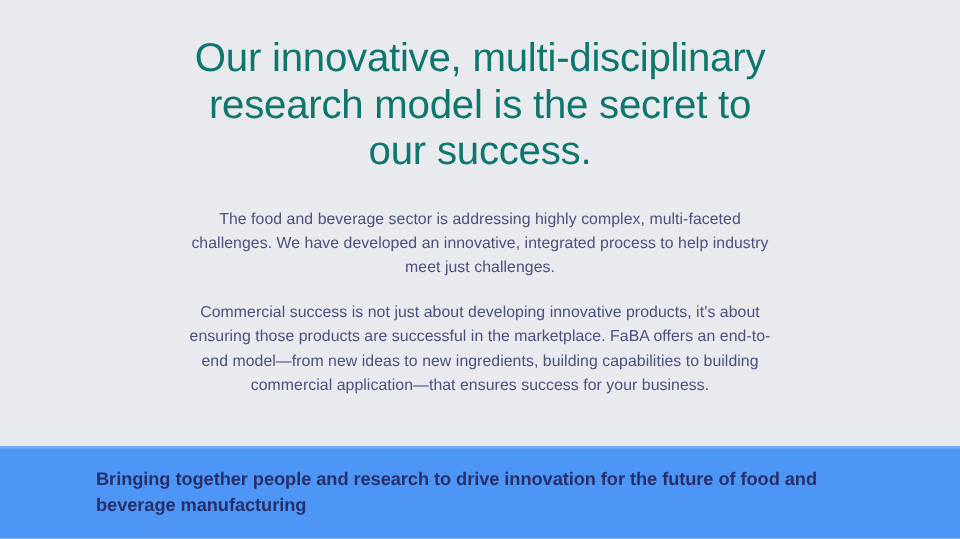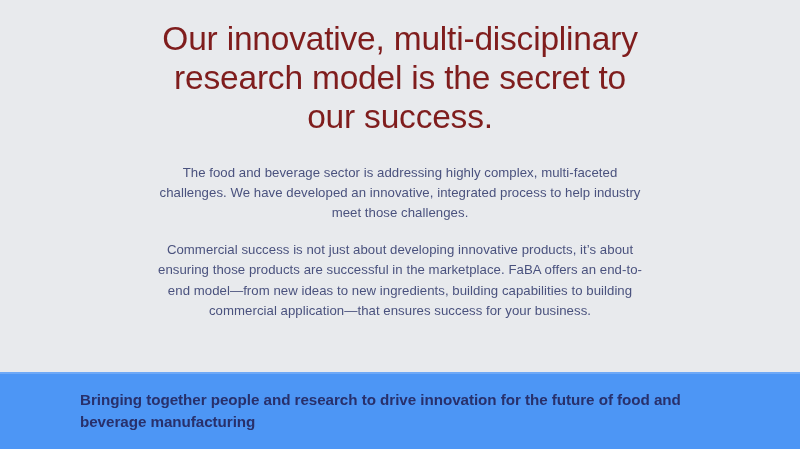--- a/index.html
+++ b/index.html
@@ -30,28 +30,28 @@
     width: 800px;
     height: 372px;
     display: flex;
     flex-direction: column;
     align-items: center;
   }
 
   .headline {
     width: 500px;
     margin: 0;
-    padding-top: 20px;
+    padding-top: 30px;
     text-align: center;
     font-family: "Liberation Sans", sans-serif;
     font-size: 33.5px;
     font-weight: 300;
     line-height: 1.16;
     letter-spacing: -0.2px;
-    color: #7f1d1d;
+    color: #0f766e;
   }
 
   .body-block {
     width: 500px;
     margin-top: 26px;
     text-align: center;
   }
 
   .body-par {
     margin: 0;
@@ -95,21 +95,21 @@
 </head>
 <body>
 
 <div class="slide">
 
   <div class="content">
 
     <h1 class="headline">Our innovative, multi-disciplinary research model is the secret to our success.</h1>
 
     <div class="body-block">
-      <p class="body-par">The food and beverage sector is addressing highly complex, multi-faceted challenges. We have developed an innovative, integrated process to help industry meet those challenges.</p>
+      <p class="body-par">The food and beverage sector is addressing highly complex, multi-faceted challenges. We have developed an innovative, integrated process to help industry meet just challenges.</p>
       <p class="body-par">Commercial success is not just about developing innovative products, it’s about ensuring those products are successful in the marketplace. FaBA offers an end-to-end model—from new ideas to new ingredients, building capabilities to building commercial application—that ensures success for your business.</p>
     </div>
 
   </div>
 
   <div class="banner">
     <p class="banner-text">Bringing together people and research to drive innovation for the future of food and beverage manufacturing</p>
   </div>
 
 </div>

